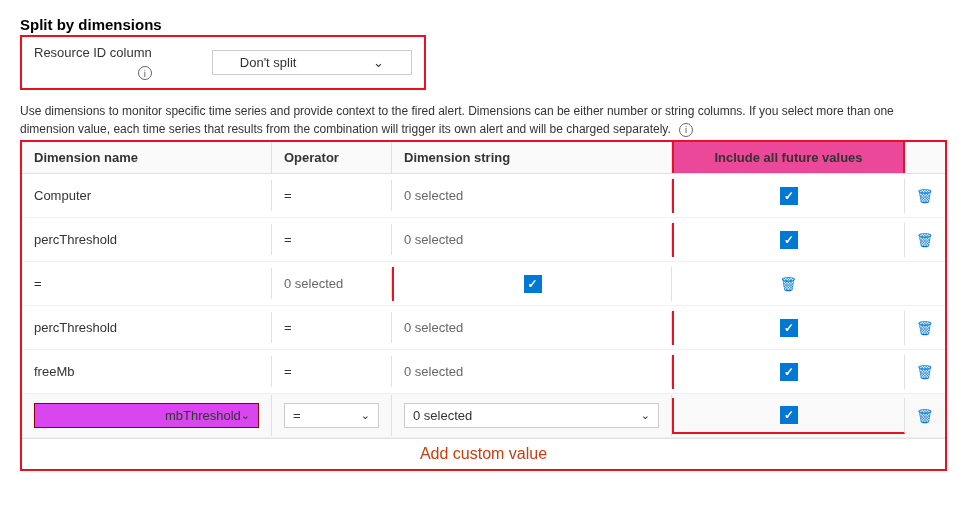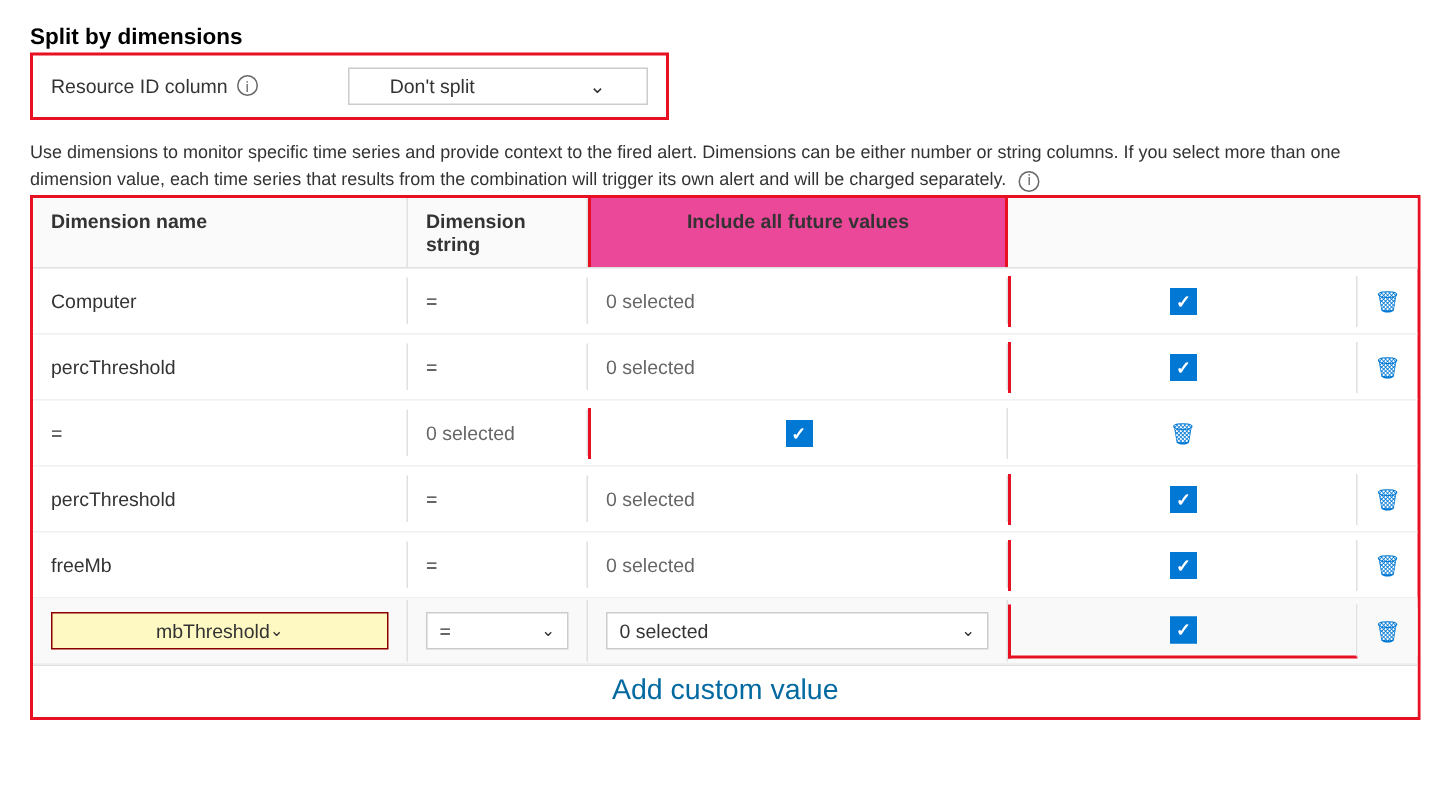--- a/index.html
+++ b/index.html
@@ -21,25 +21,26 @@
     .resource-id-section {
       border: 2px solid #e81123;
       display: inline-flex;
       align-items: center;
       padding: 8px 12px;
       margin-bottom: 12px;
       gap: 60px;
     }
     .resource-id-label {
       display: flex;
-      align-items: flex-start;
+      align-items: flex-end;
       gap: 6px;
       font-size: 13px;
       color: #333;
       white-space: nowrap;
+      flex-direction: column;
     }
     .info-icon {
       display: inline-flex;
       align-items: center;
       justify-content: center;
       width: 14px;
       height: 14px;
       border-radius: 50%;
       border: 1px solid #666;
       font-size: 10px;
@@ -143,43 +144,43 @@
     }
     .last-row .td {
       background: #f9f9f9;
     }
     .inline-dropdown {
       display: flex;
       align-items: center;
       border: 1px solid #8b0000;
       padding: 4px 8px;
       width: 100%;
-      justify-content: center;
-      cursor: pointer;
-      background: #fef9c3;
+      justify-content: flex-end;
+      cursor: pointer;
+      background: #d946ef;
     }
     .inline-dropdown-plain {
       display: flex;
       align-items: center;
       border: 1px solid #ccc;
       padding: 4px 8px;
       width: 100%;
       justify-content: space-between;
       cursor: pointer;
       background: #fff;
     }
     .add-custom-row {
       text-align: center;
       padding: 6px;
       border-top: 1px solid #e0e0e0;
       background: #fff;
     }
     .add-custom-link {
-      color: #0369a1;
-      font-size: 19px;
+      color: #c2410c;
+      font-size: 16px;
       cursor: pointer;
       text-decoration: none;
     }
     .include-col-header {
       border-left: 2px solid #e81123;
       border-right: 2px solid #e81123;
     }
     .include-col-cell {
       border-left: 2px solid #e81123;
     }
@@ -213,20 +214,21 @@
 <div class="description-text">
   <span>Use dimensions to monitor specific time series and provide context to the fired alert. Dimensions can be either number or string columns. If you select more than one dimension value, each time series that results from the combination will trigger its own alert and will be charged separately.</span>
   <span class="info-icon" style="margin-left:5px;">ℹ</span>
 </div>
 
 
 <div class="dimensions-table-wrapper">
 
   <div class="table-header">
     <div class="th">Dimension name</div>
+    <div class="th">Operator</div>
     <div class="th">Dimension string</div>
     <div class="th include-col-header" style="background:#ec4899; text-align:center; font-weight:600;">Include all future values</div>
     <div class="th"></div>
   </div>
 
   <div class="table-row">
     <div class="td">Computer</div>
     <div class="td">=</div>
     <div class="td selected-text">0 selected</div>
     <div class="td center include-col-cell">

